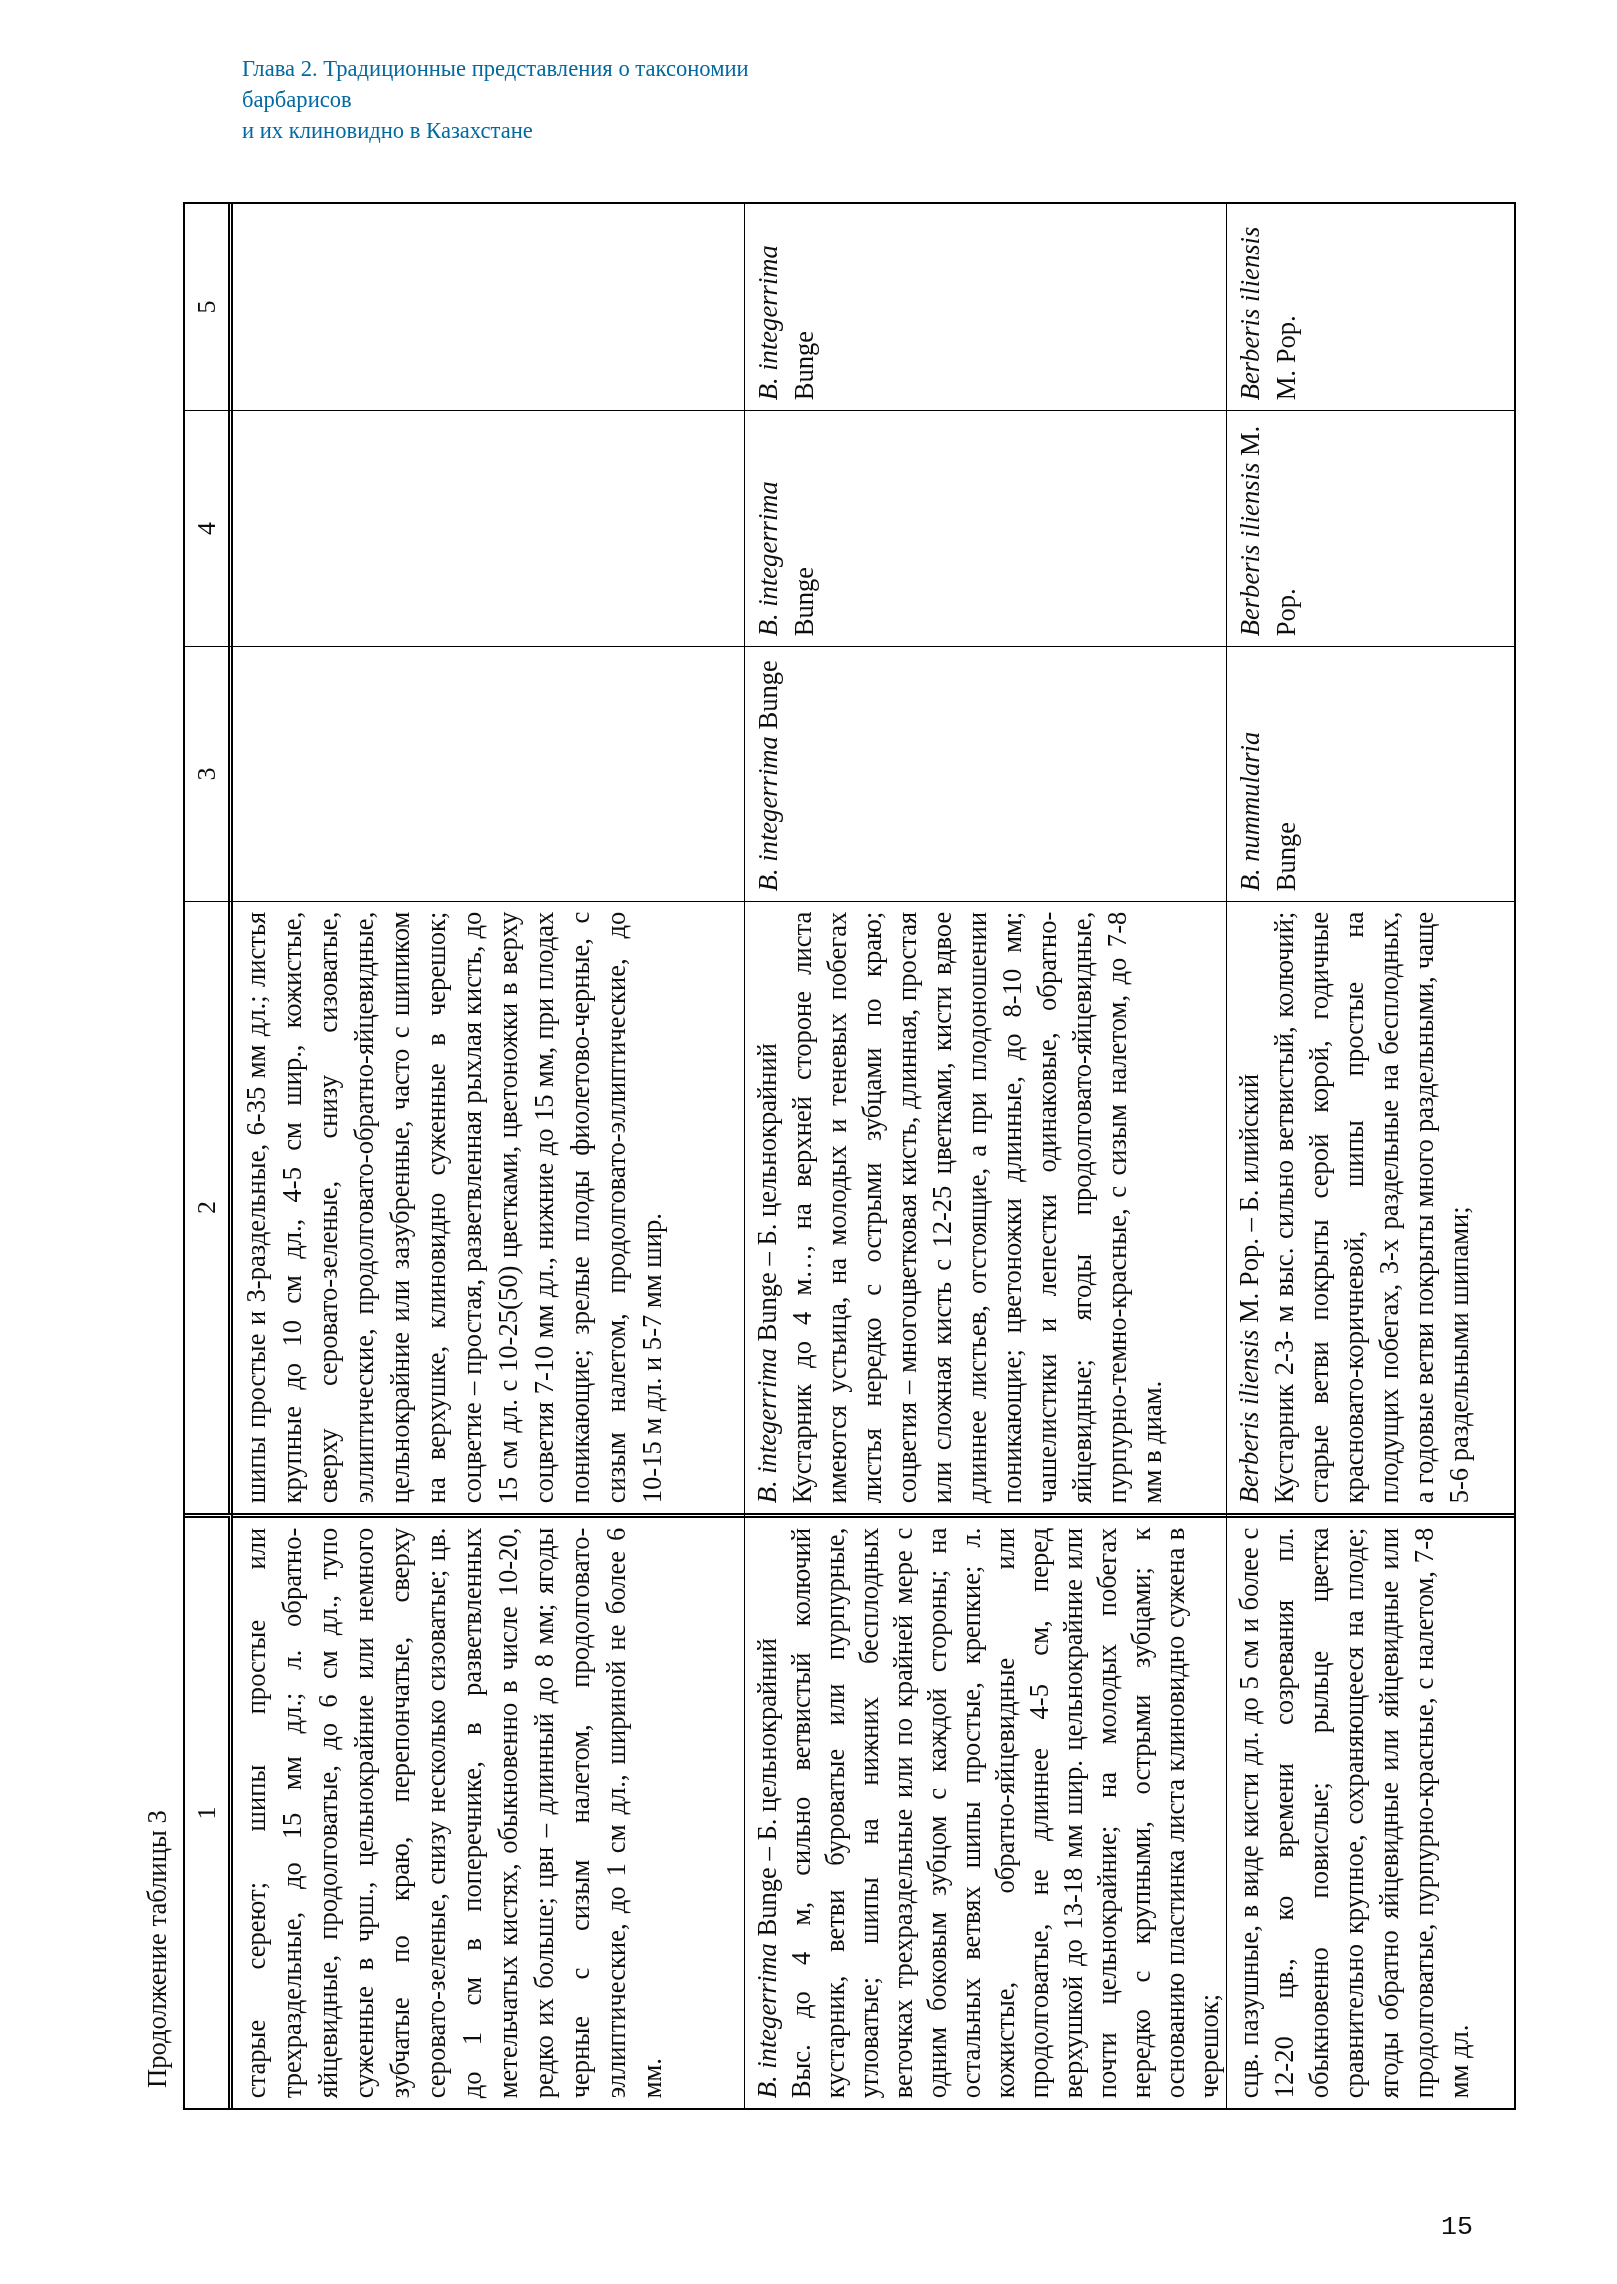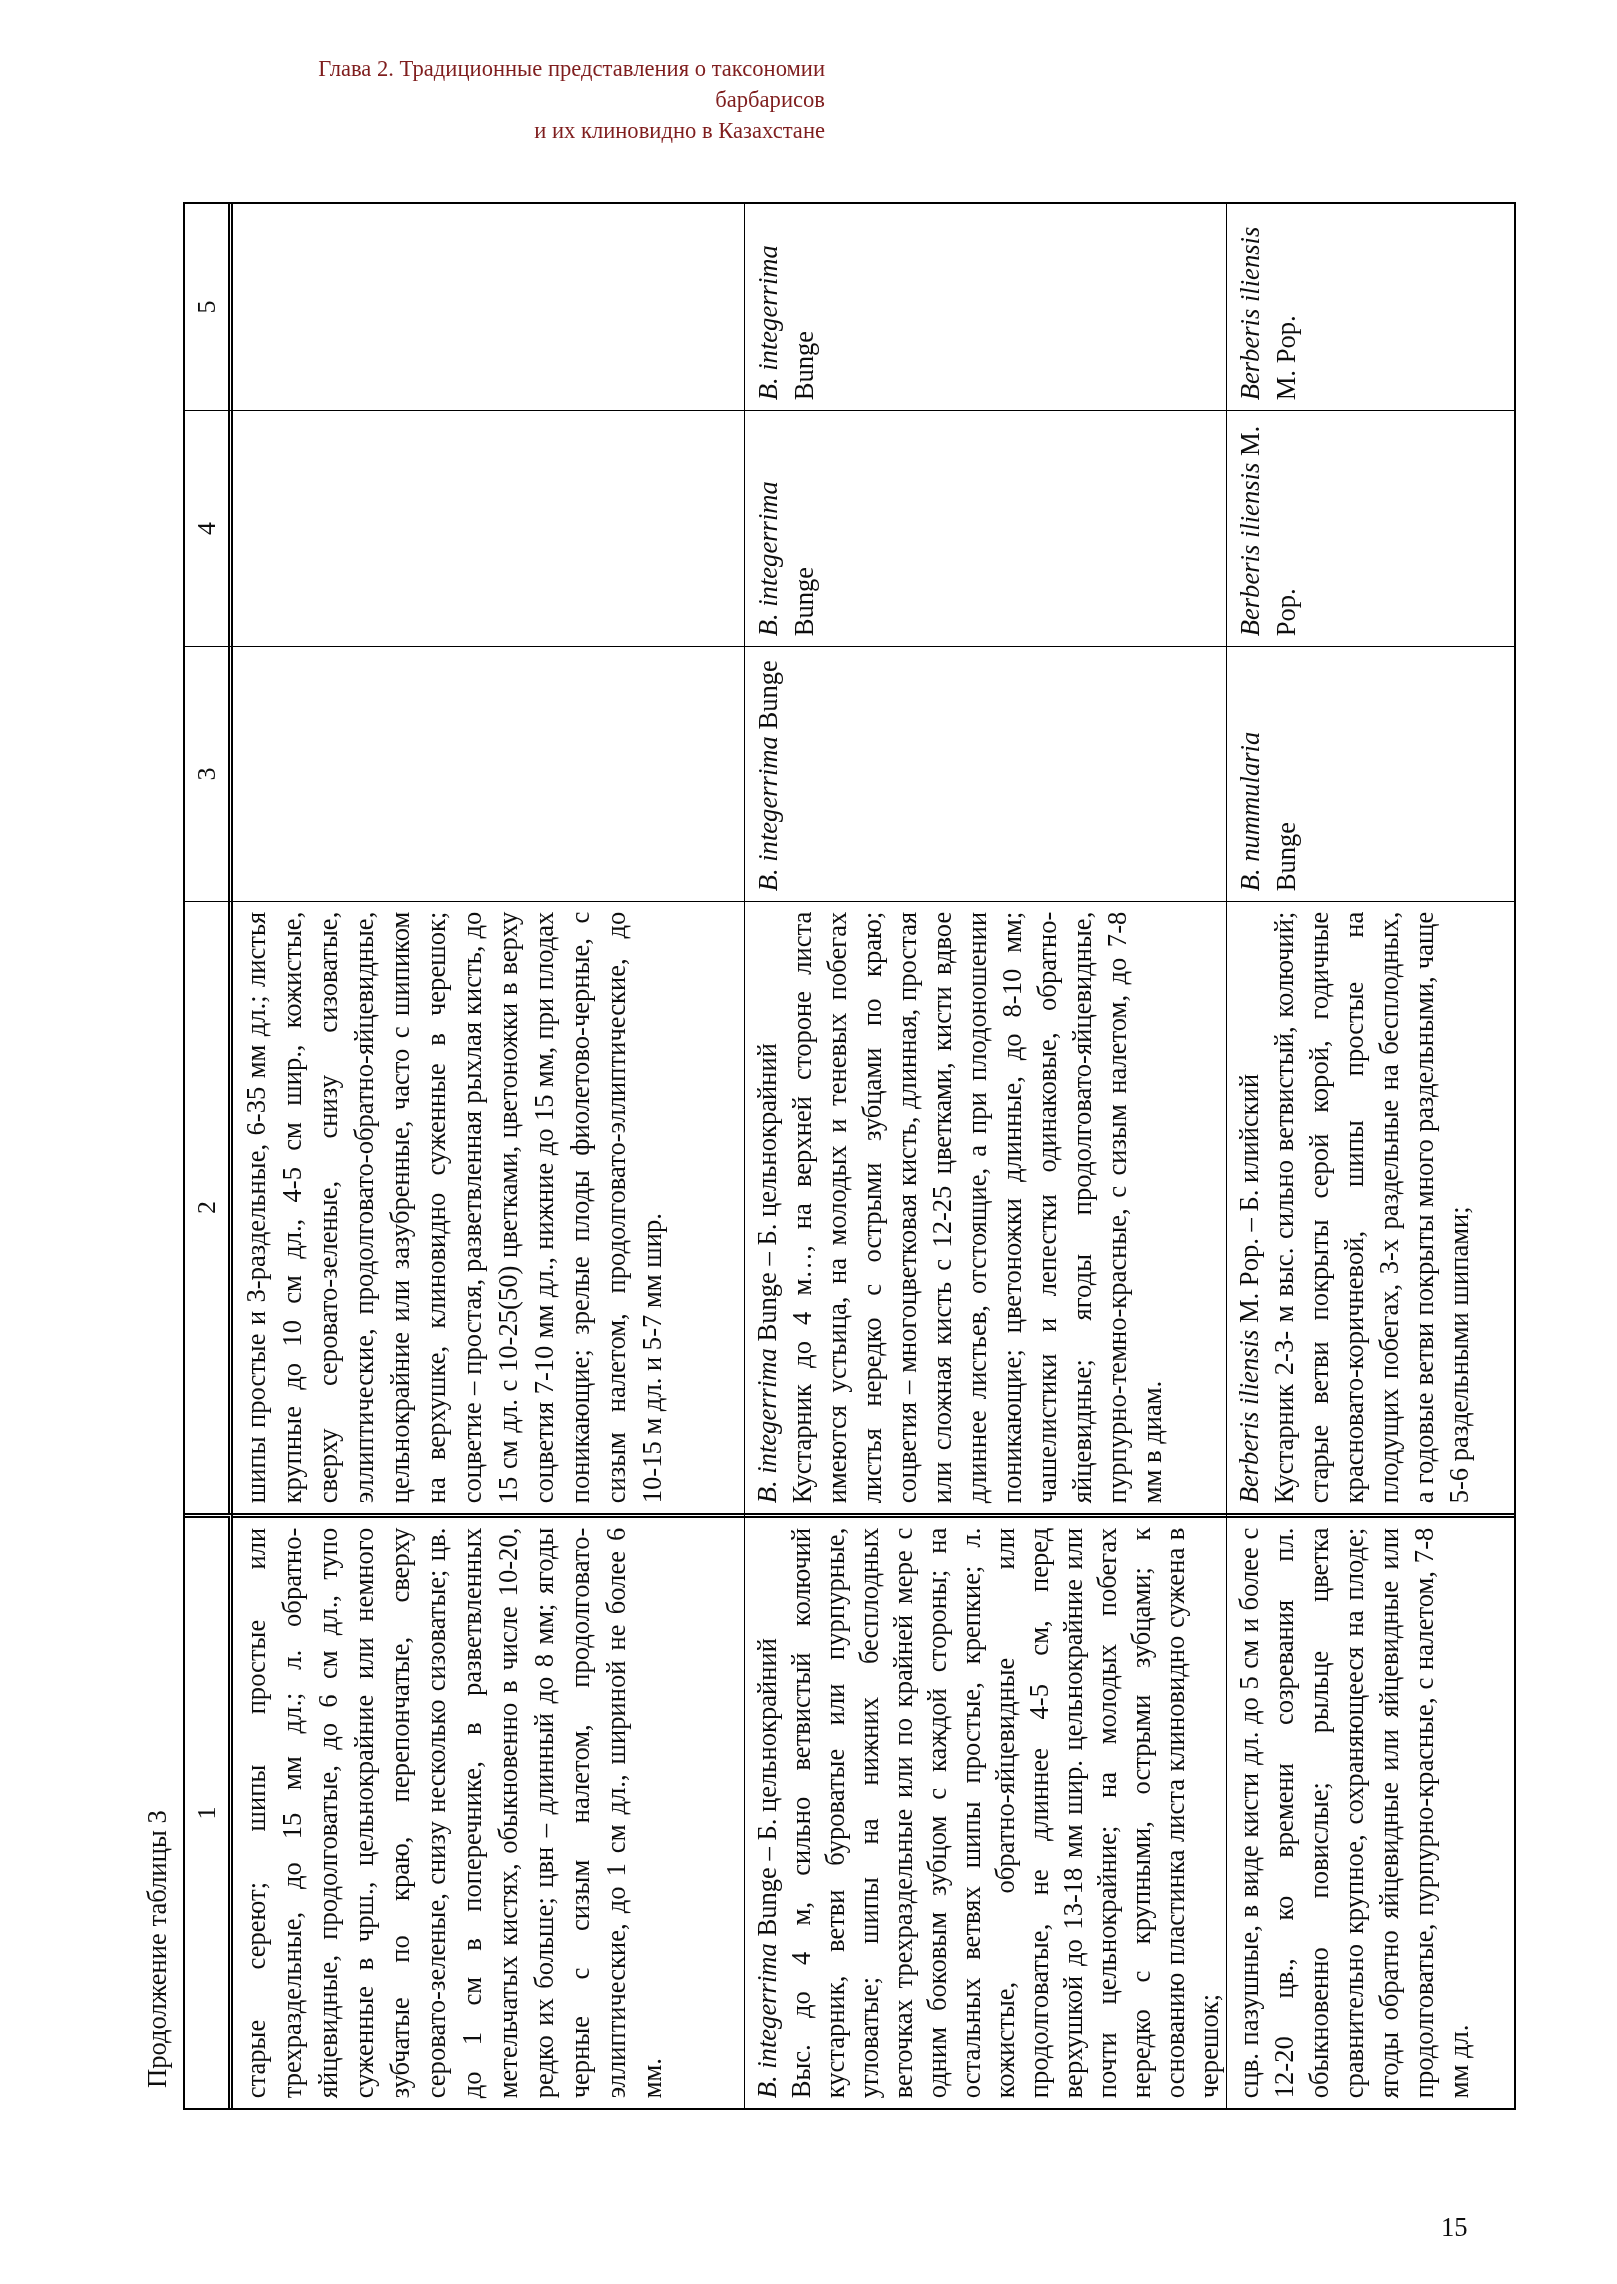--- a/index.html
+++ b/index.html
@@ -5,21 +5,21 @@
   html,body{margin:0;padding:0;}
   body{
     width:1618px;height:2284px;position:relative;
     background:#ffffff;color:#0e0e0e;
     font-family:"Liberation Serif","DejaVu Serif",serif;
     overflow:hidden;
   }
   
   .running-head{
     position:absolute;left:242px;top:53px;width:583px;
-    text-align:right;font-size:22.6px;line-height:31px;color:#7f1d1d;
+    font-size:22.6px;line-height:31px;color:#0369a1;
   }
   
   .rot-wrap{
     position:absolute;left:183px;top:201px;
     width:1904px;height:1329px;
     transform-origin:0 0;
     transform:translateY(1909px) rotate(-90deg);
   }
   .grid{
     width:1904px;height:1329px;
@@ -50,21 +50,21 @@
   .name-line .lat{font-style:italic;}
   .name-cell{text-align:left;}
   
   .table-caption{
     position:absolute;left:142px;top:2088px;
     transform-origin:0 0;transform:rotate(-90deg);
     font-size:26.6px;white-space:nowrap;color:#0e0e0e;
   }
   .folio{
     position:absolute;left:1441px;top:2212px;
-    font-size:26.6px;color:#0e0e0e;
+    font-size:26.6px;color:#0e0e0e;font-family:Liberation Mono, monospace;
   }
 </style>
 </head>
 <body>
 
 <div class="running-head">
   <div>Глава 2. Традиционные представления о таксономии барбарисов</div>
   <div>и их клиновидно в Казахстане</div>
 </div>
 

